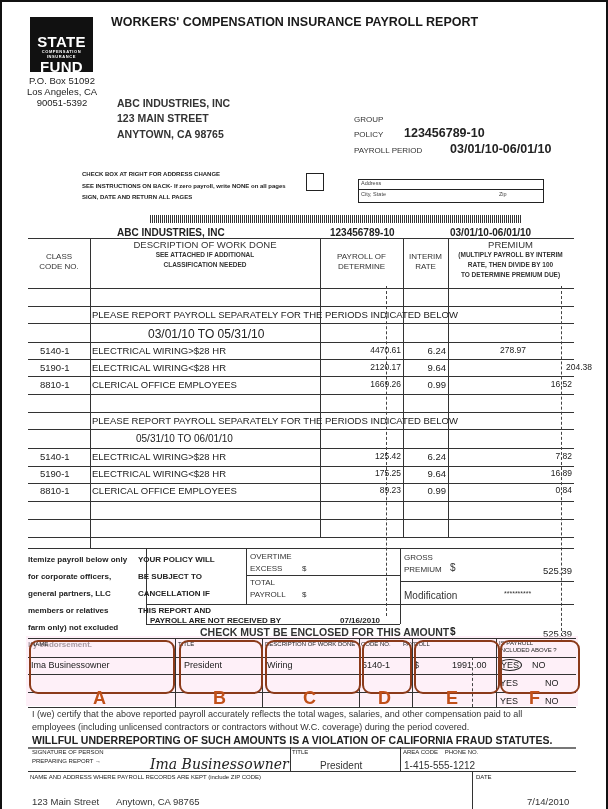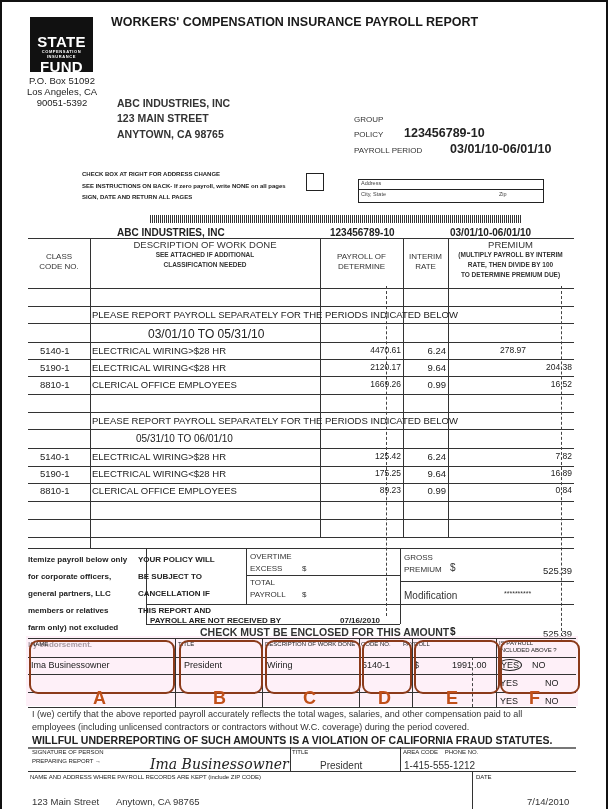--- a/index.html
+++ b/index.html
@@ -152,21 +152,21 @@
       <div class="cell" style="left:92px;top:345px">ELECTRICAL WIRING&gt;$28 HR</div>
       <div class="cell" style="left:330px;width:71px;top:345px;text-align:right;font-size:8.5px">4470.61</div>
       <div class="cell" style="left:403px;width:43px;top:345px;text-align:right">6.24</div>
       <div class="cell" style="left:500px;width:72px;top:345px;text-align:left;font-size:8.5px">278.97</div>
     </div>
     <div>
       <div class="cell" style="left:40px;top:362px">5190-1</div>
       <div class="cell" style="left:92px;top:362px">ELECTRICAL WIRING&lt;$28 HR</div>
       <div class="cell" style="left:330px;width:71px;top:362px;text-align:right;font-size:8.5px">2120.17</div>
       <div class="cell" style="left:403px;width:43px;top:362px;text-align:right">9.64</div>
-      <div class="cell" style="left:500px;width:72px;top:362px;text-align:right;font-size:8.5px">204.38</div>
+      <div class="cell" style="left:520px;width:72px;top:362px;text-align:right;font-size:8.5px">204.38</div>
     </div>
     <div>
       <div class="cell" style="left:40px;top:379px">8810-1</div>
       <div class="cell" style="left:92px;top:379px">CLERICAL OFFICE EMPLOYEES</div>
       <div class="cell" style="left:330px;width:71px;top:379px;text-align:right;font-size:8.5px">1669.26</div>
       <div class="cell" style="left:403px;width:43px;top:379px;text-align:right">0.99</div>
       <div class="cell" style="left:500px;width:72px;top:379px;text-align:right;font-size:8.5px">16.52</div>
     </div>
     <div class="cell" style="left:92px;top:415px;font-size:9.5px">PLEASE REPORT PAYROLL SEPARATELY FOR THE PERIODS INDICATED BELOW</div>
     <div class="cell" style="left:136px;top:433px;font-size:10px">05/31/10 TO 06/01/10</div>

